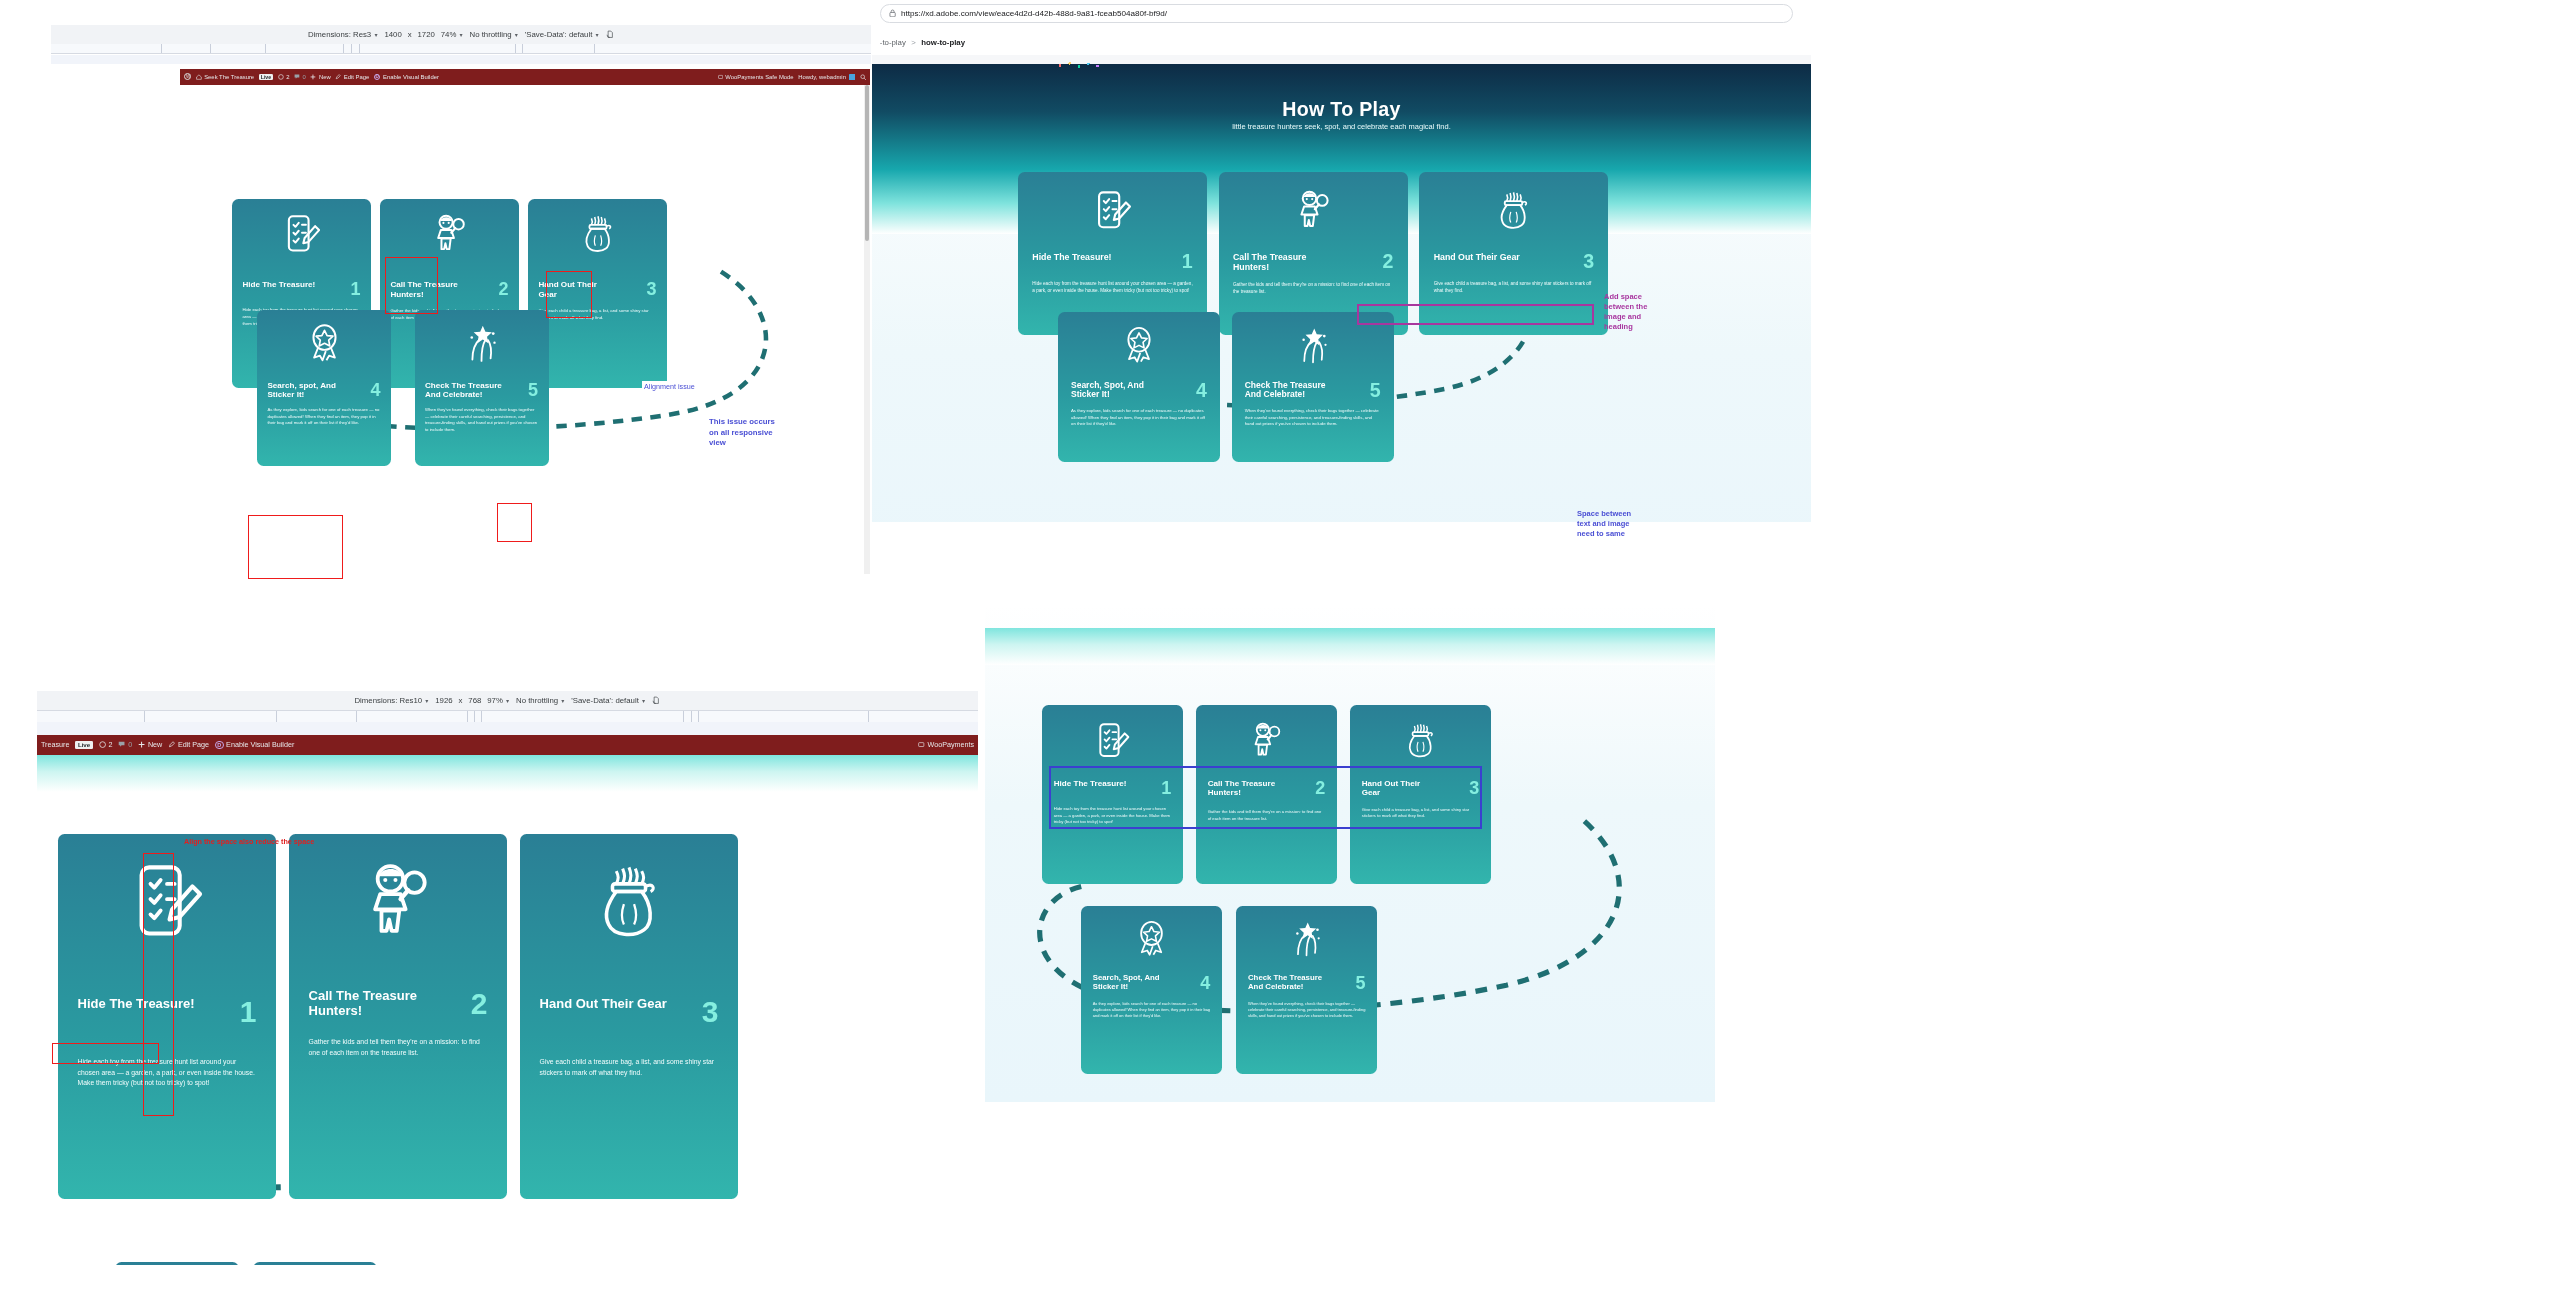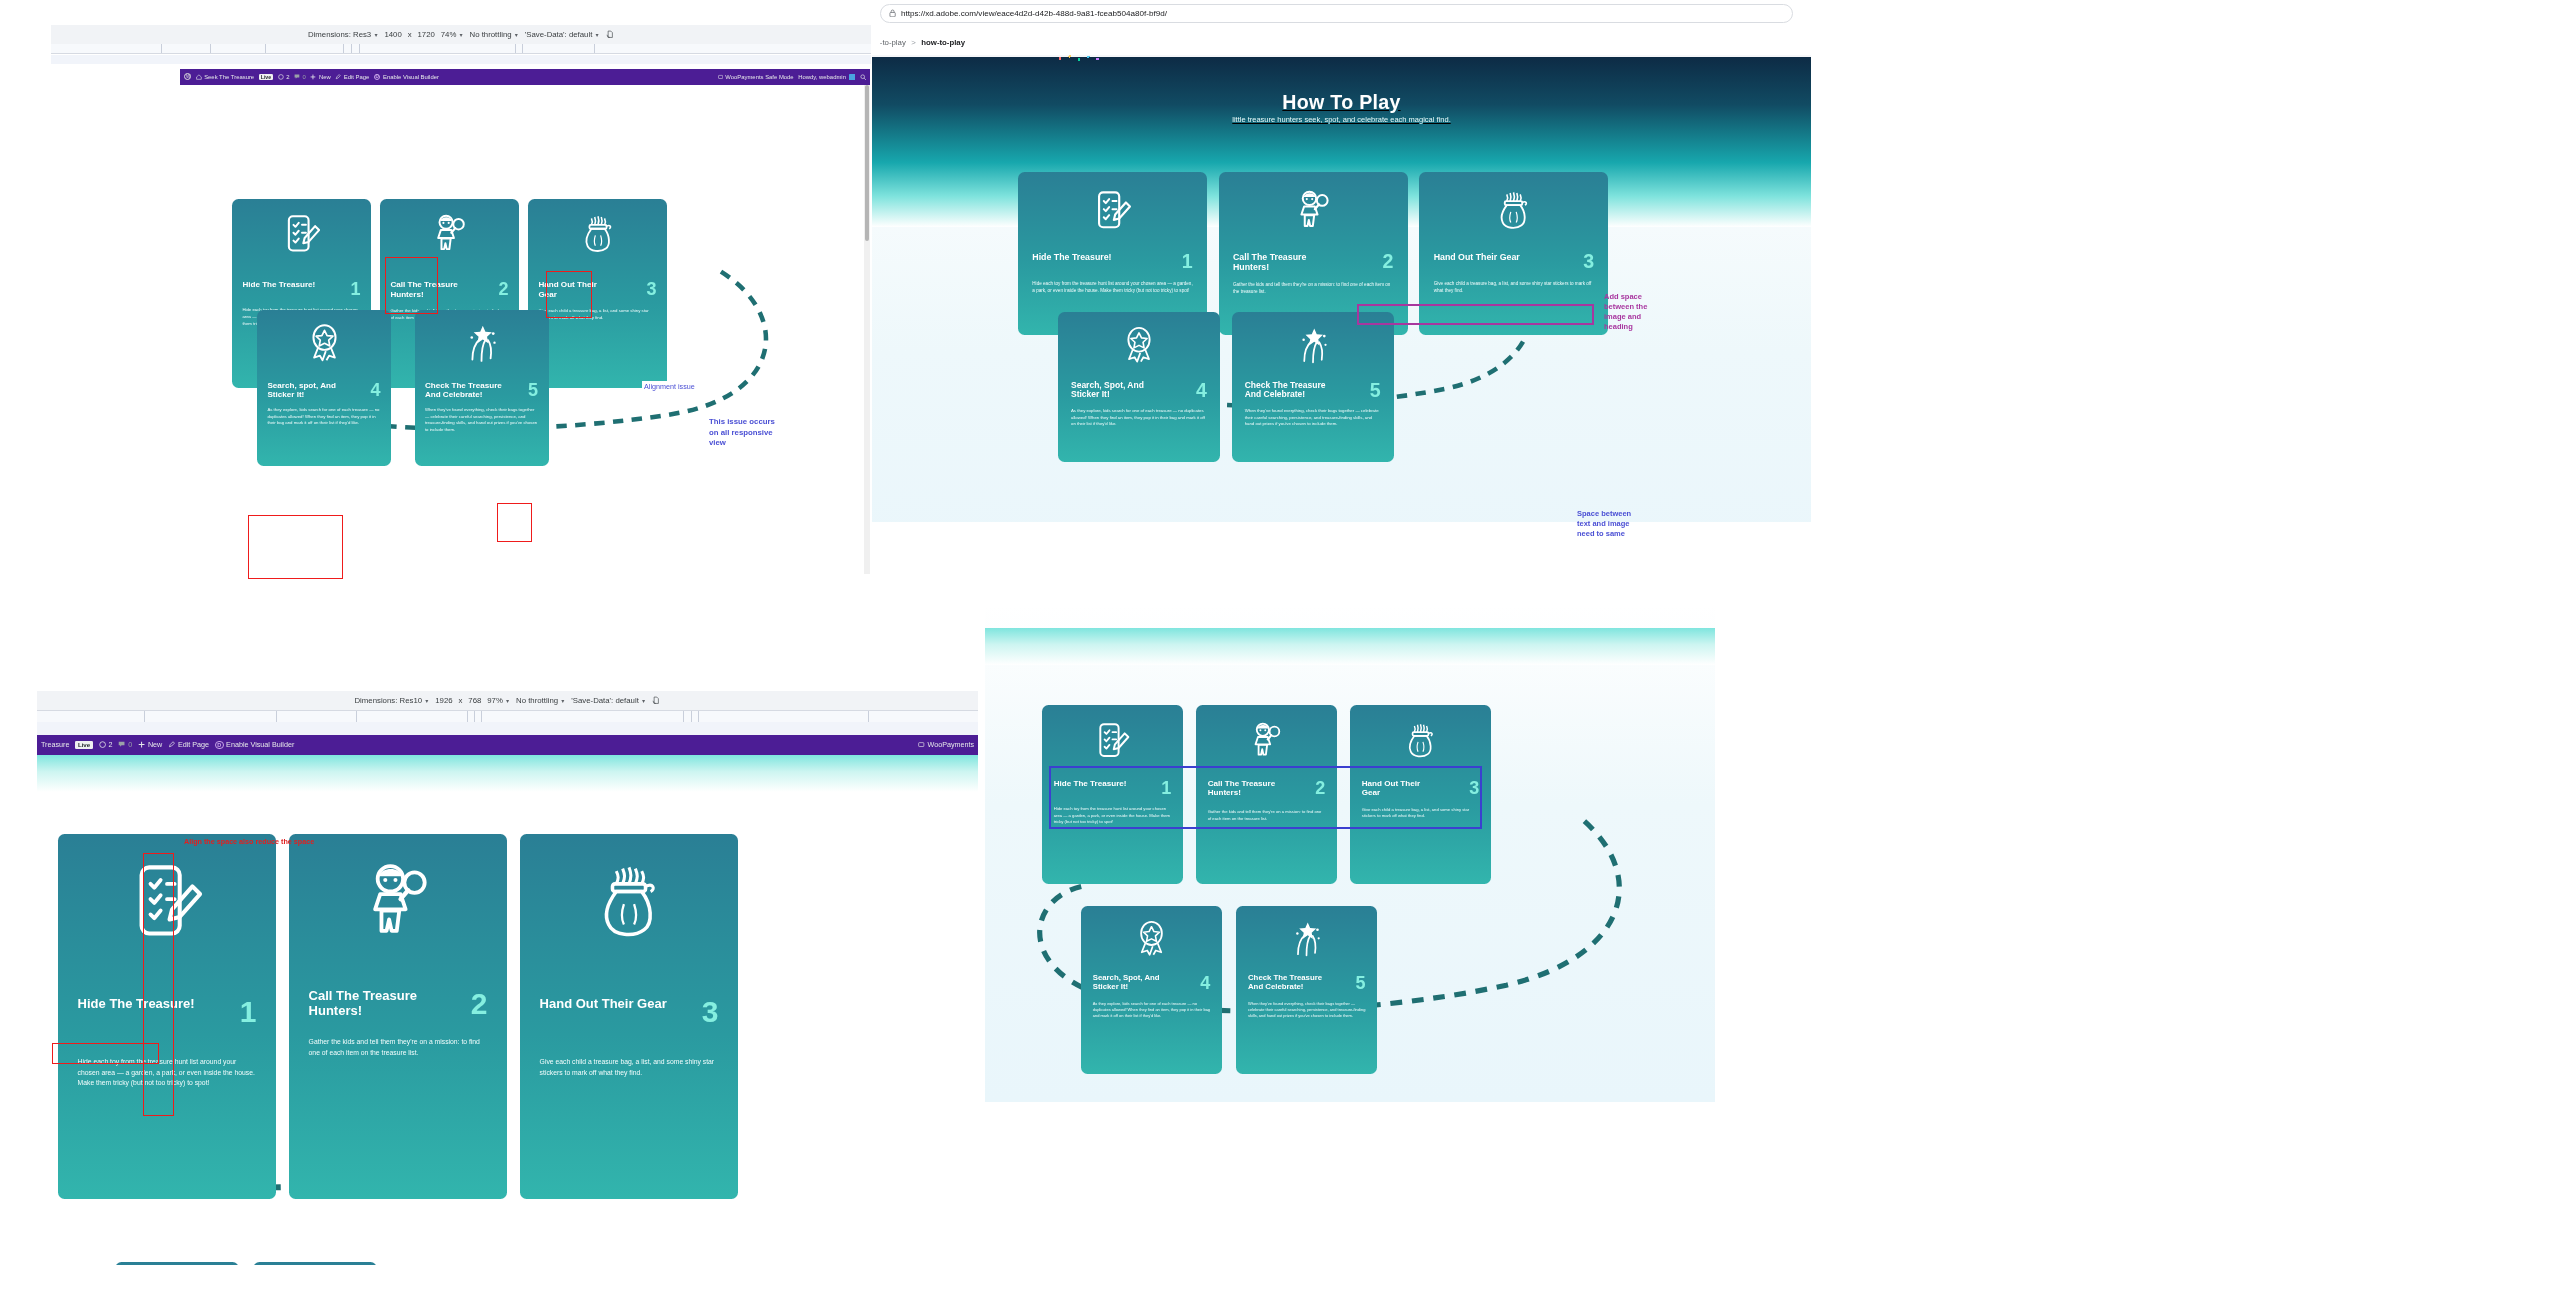--- a/index.html
+++ b/index.html
@@ -26,21 +26,21 @@
   .rot-icon { display:inline-block; width:8.5px; height:8.5px; }
   .dev-tabstrip {
     position:absolute; background:#f7f9fc; border-bottom:0.7px solid #d6dae2;
     display:flex; align-items:stretch;
   }
   .dev-tabstrip .tcell { border-right:0.7px solid #c9cfdb; height:100%; }
   .dev-blank { position:absolute; background:#f1f4fa; }
 
   
   .wpbar {
-    position:absolute; background:#4c1d95; color:#e6e8ea;
+    position:absolute; background:#7f1d1d; color:#e6e8ea;
     display:flex; align-items:center; font-size:5.9px; gap:4.6px;
     padding:0 3.9px; white-space:nowrap;
   }
   .wpbar .grp { display:flex; align-items:center; gap:2.6px; }
   .wpbar .chip {
     background:#f0f0f1; color:#1d2327; font-size:5.2px;
     padding:0px 2px; border-radius:1.3px; font-weight:700;
   }
   .wpbar .circ {
     width:6.5px;height:6.5px;border-radius:50%;border:0.8px solid #c7a6e8;
@@ -333,21 +333,21 @@
 
   <div style="position:absolute;left:7.8px;top:38px;font-size:7.8px;color:#5f6368;">
     <span>-to-play</span>
     <span style="margin:0 3.3px;color:#9aa0a6;">&gt;</span>
     <span style="color:#202124;font-weight:700;">how-to-play</span>
   </div>
 
   <div class="site" style="left:0;top:55px;width:939px;height:539px;background:linear-gradient(180deg,#ffffff 0%,#eef8fb 55%,#e9f6fb 100%);">
     <div style="position:absolute;left:0;top:0;width:939px;height:9px;background:#f6f7f9;"></div>
 
-    <div class="hero" style="top:2px;height:170px;text-decoration:underline;">
+    <div class="hero" style="top:9px;height:170px;">
       <div style="position:absolute;left:183px;top:-3.9px;width:52px;height:10.4px;background:
              radial-gradient(circle at 10% 50%, #ff6a6a 0 1.3px, transparent 1.3px),
              radial-gradient(circle at 28% 30%, #ffd166 0 1.3px, transparent 1.3px),
              radial-gradient(circle at 46% 60%, #06d6a0 0 1.3px, transparent 1.3px),
              radial-gradient(circle at 64% 35%, #4cc9f0 0 1.3px, transparent 1.3px),
              radial-gradient(circle at 82% 55%, #c77dff 0 1.3px, transparent 1.3px);"></div>
       <h1 style="font-size:19.6px;padding-top:34px;">How To Play</h1>
       <p style="font-size:7.5px;">little treasure hunters seek, spot, and celebrate each magical find.</p>
     </div>
 

